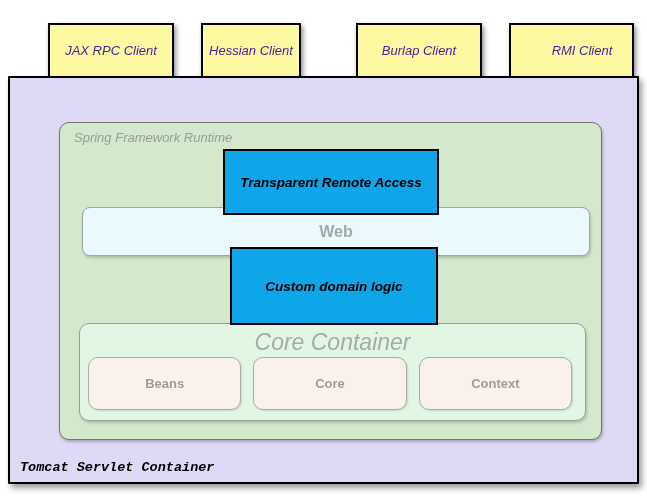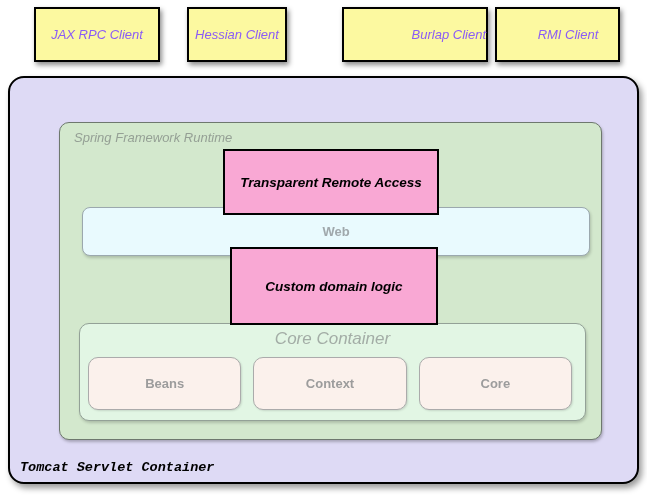--- a/index.html
+++ b/index.html
@@ -1,35 +1,36 @@
 <!DOCTYPE html>
 <html><head>
 <meta charset="utf-8">
 <style>
   html,body{margin:0;padding:0;background:#fff;}
   body{font-family:"Liberation Sans", sans-serif;}
   .page{position:relative;width:647px;height:500px;background:#fff;overflow:hidden;}
 
   
   .client-box{
-    position:absolute;top:7px;height:55px;box-sizing:border-box;
+    position:absolute;top:23px;height:55px;box-sizing:border-box;
     background:#FCF9A0;border:2px solid #000;
     display:flex;align-items:center;justify-content:center;
-    font-style:italic;font-size:13px;color:#8b5cf6;text-align:center;
+    font-style:italic;font-size:13px;color:#4c1d95;text-align:center;
     box-shadow:2px 3px 5px rgba(0,0,0,0.45);
+    margin-left:14px;
   }
   .client-1{left:34px;width:126px;}
   .client-2{left:187px;width:100px;}
-  .client-3{left:342px;width:146px;justify-content:flex-end;}
+  .client-3{left:342px;width:126px;}
   .client-4{left:495px;width:125px;padding-left:21px;}
 
   
   .tomcat{
     position:absolute;left:8px;top:76px;width:631px;height:408px;box-sizing:border-box;
-    background:#DEDAF5;border:2px solid #000;border-radius:16px;
+    background:#DEDAF5;border:2px solid #000;border-radius:1px;
     box-shadow:3px 4px 6px rgba(0,0,0,0.40);
   }
   .tomcat-label{
     position:absolute;left:10px;bottom:7px;
     font-weight:bold;font-style:italic;font-size:13.5px;color:#000;font-family:Liberation Mono, monospace;
   }
 
   
   .runtime{
     position:absolute;left:49px;top:44px;width:543px;height:318px;box-sizing:border-box;
@@ -37,45 +38,45 @@
     box-shadow:1px 2px 3px rgba(0,0,0,0.25);
   }
   .runtime-label{
     position:absolute;left:14px;top:7px;
     font-style:italic;font-size:13px;color:#95A095;
   }
 
   
   .yellow-box{
     position:absolute;box-sizing:border-box;z-index:3;
-    background:#f9a8d4;border:2px solid #000;
+    background:#0ea5e9;border:2px solid #000;
     display:flex;align-items:center;justify-content:center;
     font-weight:bold;font-style:italic;font-size:13.5px;color:#000;text-align:center;
   }
   .remote-access{left:163px;top:26px;width:216px;height:66px;}
   .domain-logic{left:170px;top:124px;width:208px;height:78px;justify-content:center;}
 
   
   .web-bar{
     position:absolute;left:22px;top:84px;width:508px;height:49px;box-sizing:border-box;z-index:2;
     background:#E9FAFE;border:1px solid #9BA8AE;border-radius:8px;
     display:flex;align-items:center;justify-content:center;
     box-shadow:1px 2px 3px rgba(0,0,0,0.18);
   }
-  .web-label{font-weight:bold;font-size:13px;color:#A0A8AC;}
+  .web-label{font-weight:bold;font-size:16px;color:#A0A8AC;}
 
   
   .core{
     position:absolute;left:19px;top:200px;width:507px;height:98px;box-sizing:border-box;z-index:1;
     background:#E2F6E4;border:1px solid #93A197;border-radius:10px;
     box-shadow:1px 2px 3px rgba(0,0,0,0.18);
   }
   .core-label{
     position:absolute;top:5px;left:0;right:0;text-align:center;
-    font-style:italic;font-size:17px;color:#A3ADA6;
+    font-style:italic;font-size:23px;color:#A3ADA6;
   }
   .modules{
     position:absolute;left:8px;right:13px;top:33px;height:53px;
     display:flex;gap:12px;
   }
   .module-box{
     flex:1;box-sizing:border-box;
     background:#FBF1EC;border:1px solid #ABABAB;border-radius:10px;
     display:flex;align-items:center;justify-content:center;
     font-weight:bold;font-size:13px;color:#9C9C9C;text-align:center;line-height:16px;
@@ -118,24 +119,24 @@
         <span>Custom domain logic</span>
       </div>
 
       <div class="core">
         <div class="core-label">Core Container</div>
         <div class="modules">
           <div class="module-box">
             <span>Beans</span>
           </div>
           <div class="module-box">
-            <span>Context</span>
+            <span>Core</span>
           </div>
           <div class="module-box">
-            <span>Core</span>
+            <span>Context</span>
           </div>
         </div>
       </div>
 
     </div>
 
     <div class="tomcat-label">Tomcat Servlet Container</div>
   </div>
 
 </div>

